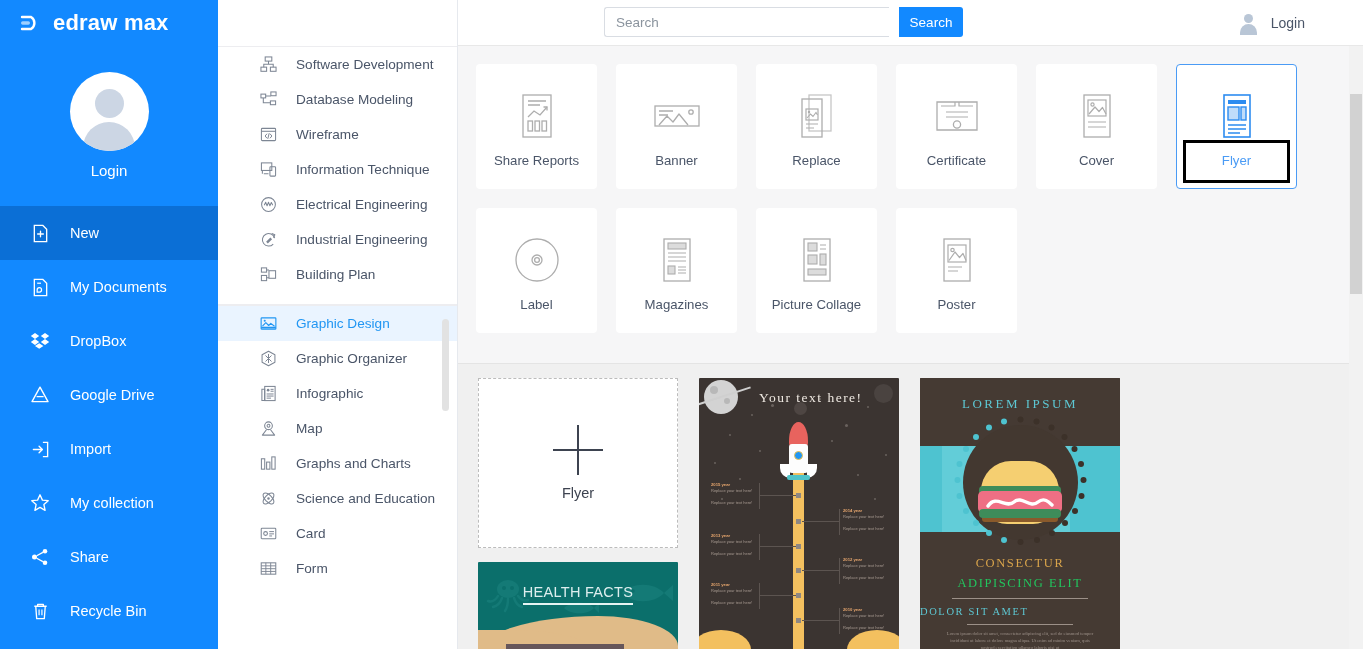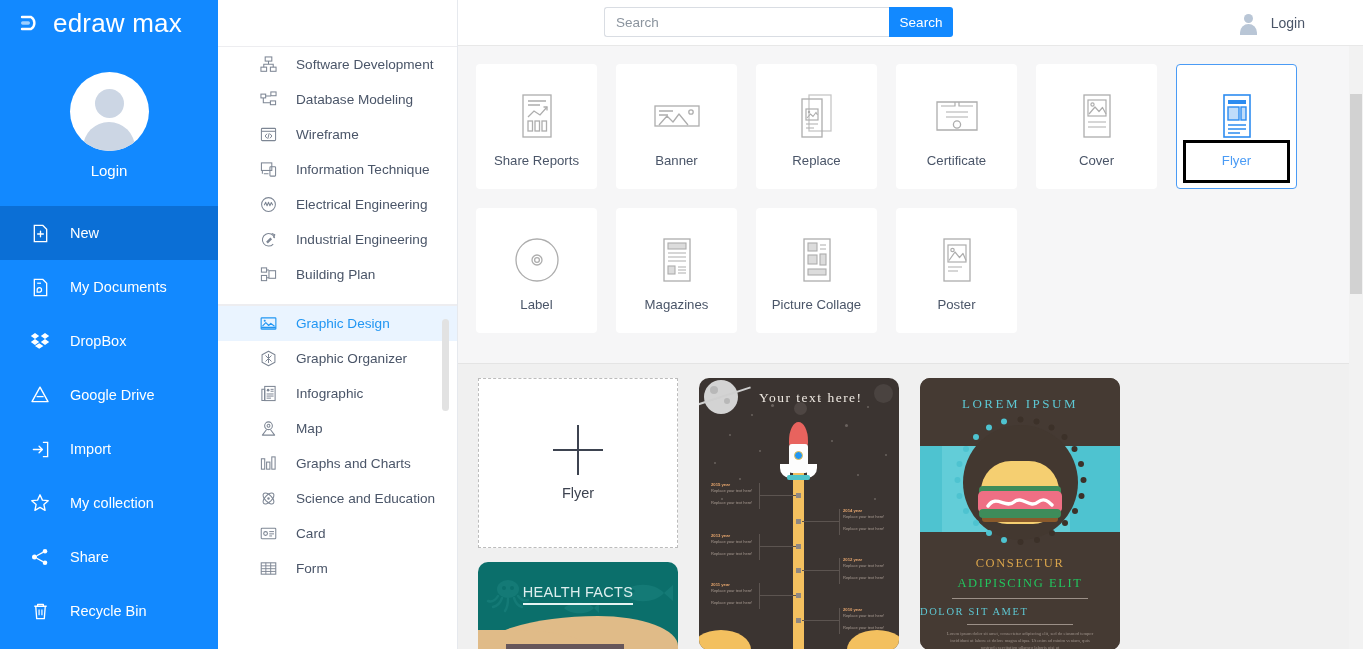--- a/index.html
+++ b/index.html
@@ -13,21 +13,21 @@
   }
   .app { position:relative; width:1363px; height:649px; display:flex; }
 
   
   .sidebar {
     width:218px; height:649px; background:#1289FF;
     flex:0 0 218px; position:relative; overflow:hidden;
   }
   .brand { height:46px; display:flex; align-items:center; padding-left:18px; gap:9px; }
   .brand-mark { width:26px; height:26px; position:relative; }
-  .brand-name { color:#fff; font-size:26px; letter-spacing:.2px; font-weight:400; }
+  .brand-name { color:#fff; font-size:22px; letter-spacing:.2px; font-weight:700; }
   .profile { height:154px; display:flex; flex-direction:column; align-items:center; justify-content:center; padding-top:4px;}
   .avatar {
     width:79px; height:79px; border-radius:50%; background:#fff;
     position:relative; overflow:hidden;
   }
   .avatar .head { position:absolute; width:29px; height:29px; border-radius:50%; background:#ccd6e4; left:25px; top:17px; }
   .avatar .body { position:absolute; width:52px; height:34px; border-radius:26px 26px 0 0; background:#ccd6e4; left:13.5px; top:50px; }
   .profile-label { color:#fff; font-size:15px; margin-top:11px; }
 
   .nav { margin-top:6px; }
@@ -61,21 +61,21 @@
     background:#e2e2e2; border-radius:4px;
   }
 
   
   .main { flex:1 1 auto; height:649px; position:relative; background:#f0f0f0; overflow:hidden; }
   .topbar {
     height:46px; background:#fff; display:flex; align-items:center;
     position:relative; border-bottom:1px solid #e8e8e8;
   }
   .searchwrap {
-    position:absolute; left:146px; top:7px; display:flex; height:30px;
+    position:absolute; left:146px; top:7px; display:flex; height:30px;gap:10px;
   }
   .search-input {
     width:285px; height:30px; border:1px solid #d9dde3; border-right:none;
     border-radius:3px 0 0 3px; padding:0 11px; font-size:13.5px;
     color:#555; outline:none; font-family:"Liberation Sans", sans-serif; background:#fff;
   }
   .search-input::placeholder { color:#8b949e; }
   .search-btn {
     width:64px; height:30px; background:#1289FF; color:#fff; border:none;
     border-radius:0 3px 3px 0; font-size:13.5px; cursor:pointer;
@@ -117,21 +117,21 @@
     width:200px; height:170px; background:#fff; border:1px dashed #bcbcbc;
     display:flex; flex-direction:column; align-items:center; justify-content:center;
     cursor:pointer;
   }
   .plus { width:50px; height:50px; position:relative; }
   .plus:before, .plus:after { content:""; position:absolute; background:#3d4350; }
   .plus:before { left:24px; top:0; width:2px; height:50px; }
   .plus:after  { top:24px; left:0; height:2px; width:50px; }
   .blank-label { font-size:14.5px; color:#3d4350; margin-top:10px; }
 
-  .thumb { border-radius:10px; overflow:hidden; cursor:pointer; position:relative; }
+  .thumb { border-radius:1px; overflow:hidden; cursor:pointer; position:relative; }
 
   
   .hf { width:200px; height:104px; background:#0b6f6b; position:relative; }
   .hf .sand { position:absolute; left:0; bottom:0; width:100%; height:50px; background:#e0bb88;
               border-radius:60% 40% 0 0 / 38px 30px 0 0; }
   .hf .sand2{ position:absolute; left:-20px; bottom:0; width:140px; height:36px; background:#e0bb88;
               border-radius:0 60% 0 0 / 0 26px 0 0; }
   .hf-title { position:absolute; left:0; right:0; top:22px; text-align:center; color:#ddeeee;
               font-size:14.5px; letter-spacing:.3px; font-family:"Liberation Sans",sans-serif; }
   .hf-title span { border-bottom:2px solid #e6f4f3; padding-bottom:3px;text-align:center; }

